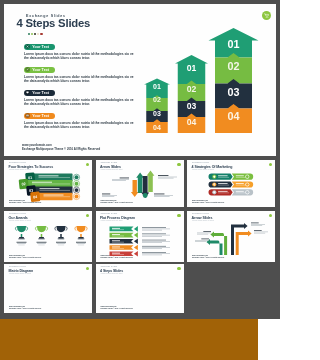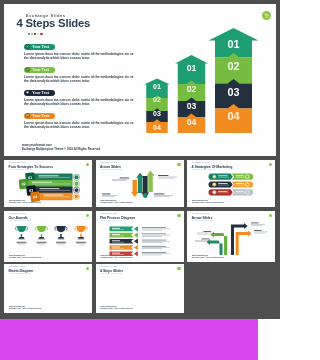--- a/index.html
+++ b/index.html
@@ -1,17 +1,17 @@
 <!DOCTYPE html>
 <html><head>
 <meta charset="utf-8">
 <style>
   html,body{margin:0;padding:0;}
   body{width:280px;height:360px;background:#fff;font-family:"Liberation Sans",sans-serif;overflow:hidden;}
-  .page{position:relative;width:258px;height:360px;background:#d946ef;}
+  .page{position:relative;width:258px;height:360px;background:#a16207;}
   .bg{position:absolute;left:0;top:0;width:280px;height:319px;background:#4e4e4e;}
   .slide{position:absolute;background:#fefefe;overflow:hidden;}
   
   .hero{left:4px;top:4px;width:272px;height:152px;}
   .kicker{position:absolute;left:22px;top:9.6px;font-size:3.6px;font-weight:bold;letter-spacing:0.75px;color:#3b4a57;}
   .title{position:absolute;left:12.4px;top:12.8px;font-size:11.3px;font-weight:bold;color:#2c3e50;letter-spacing:-0.2px;}
   .dots{position:absolute;left:24px;top:29px;display:flex;gap:0.9px;}
   .dots i{display:block;width:2.2px;height:2.2px;border-radius:50%;}
   .rowitem{position:absolute;left:20px;width:110px;line-height:0;}
   .pill{display:flex;width:-moz-fit-content;width:fit-content;align-items:center;height:6.6px;border-radius:3.3px;padding:0 6px 0 0.8px;color:#fff;font-size:3.6px;font-weight:bold;letter-spacing:.1px;}

